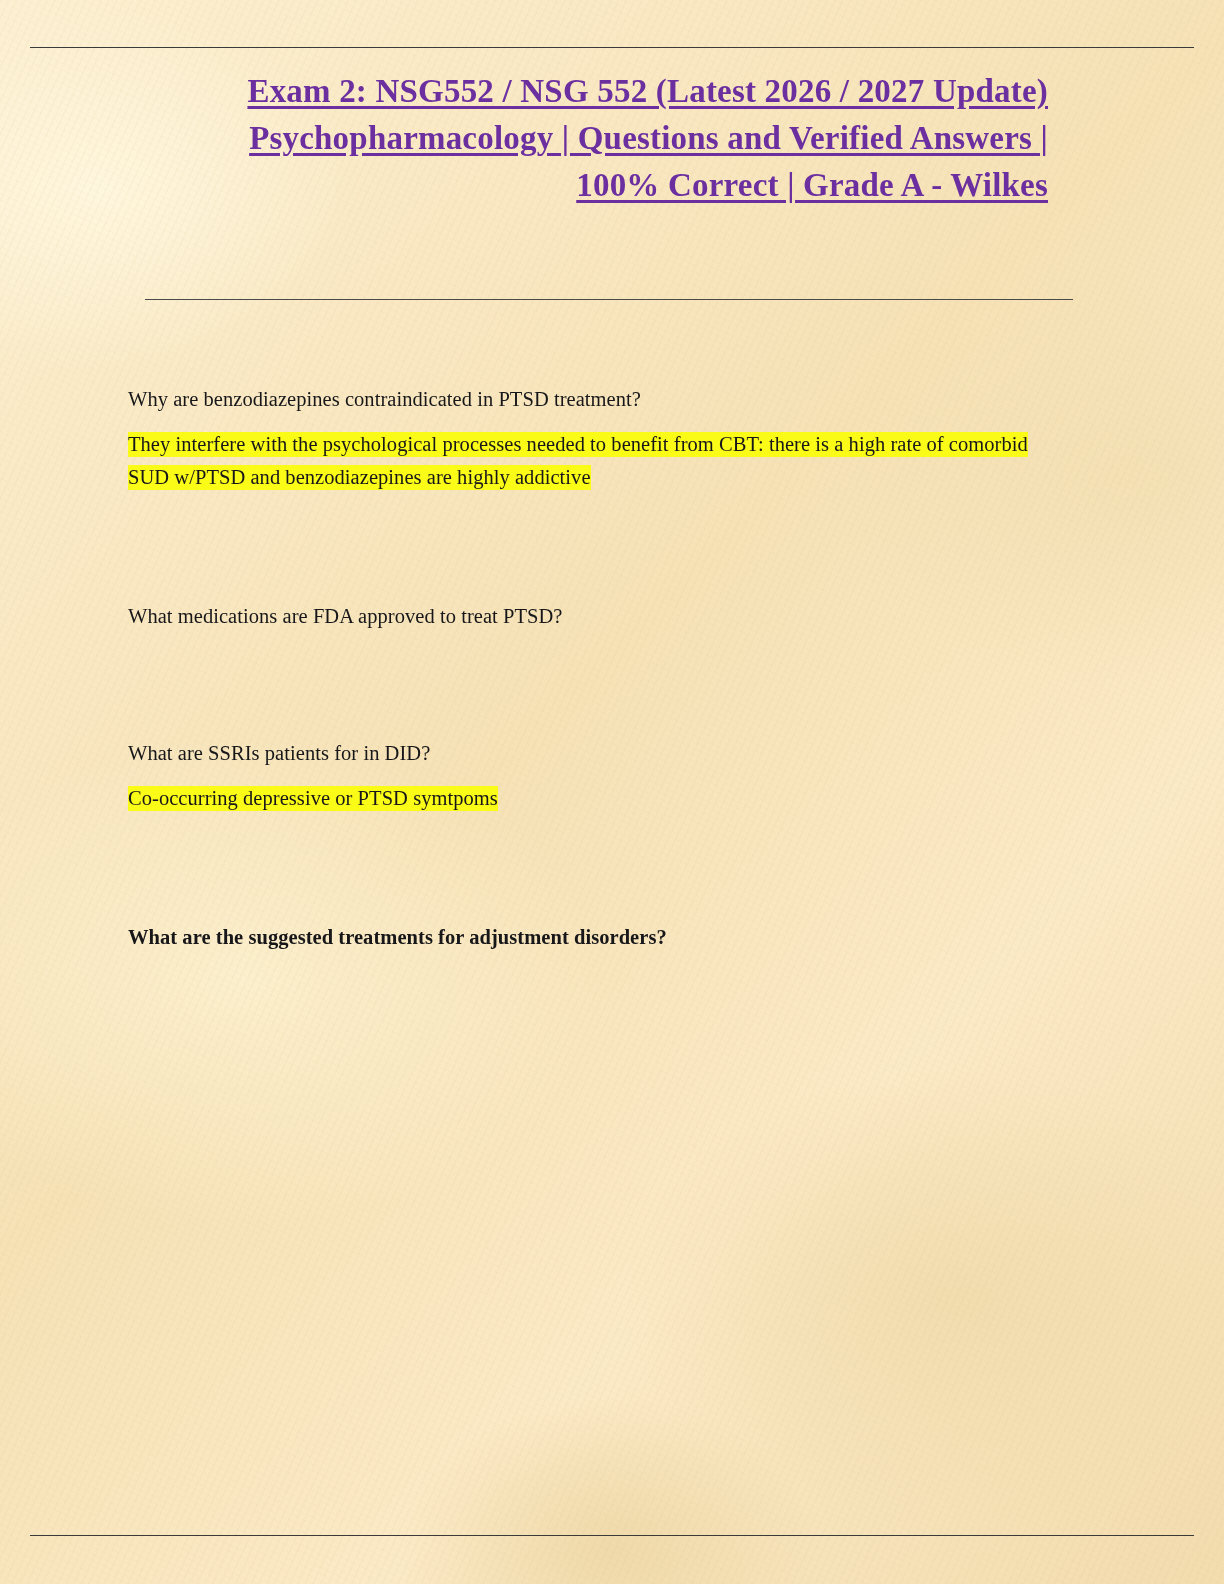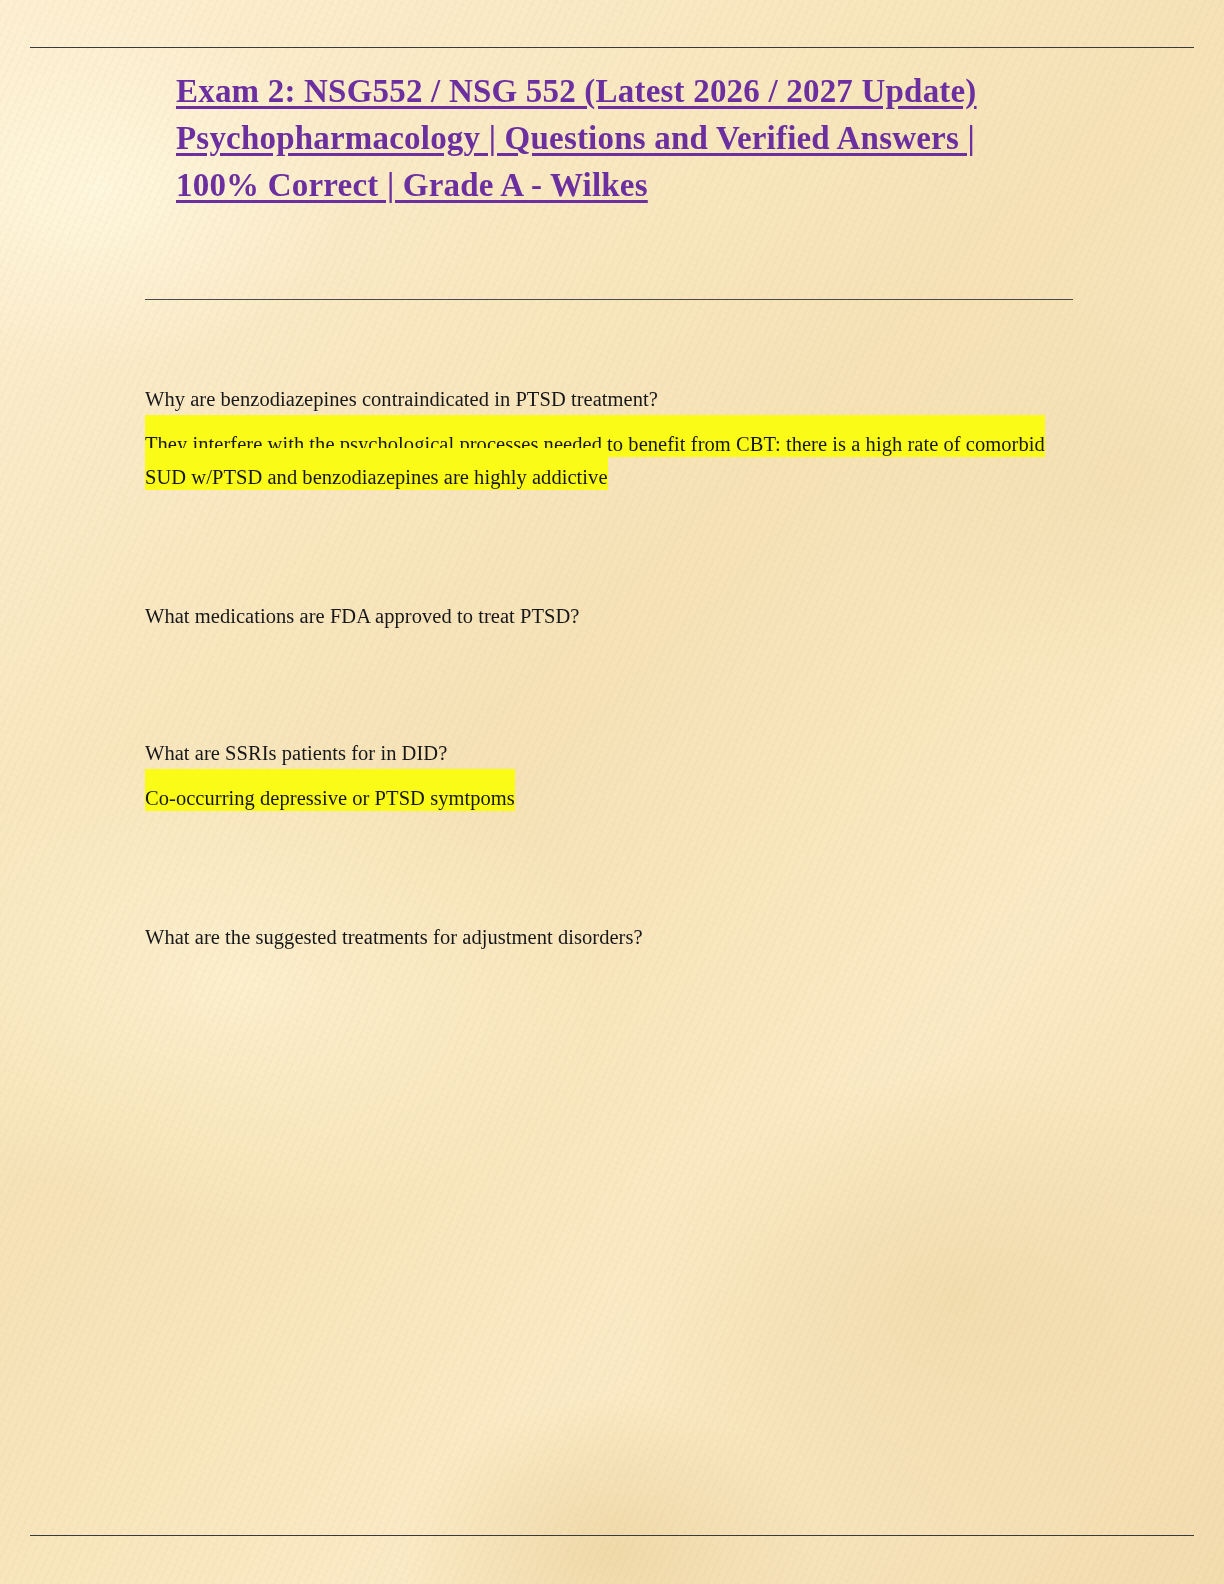--- a/index.html
+++ b/index.html
@@ -55,41 +55,41 @@
     left: 30px;
     right: 30px;
     bottom: 48px;
     border-top: 1px solid #3a3a3a;
   }
   .doc-title {
     position: absolute;
     top: 68px;
     left: 176px;
     width: 872px;
-    text-align: left;
+    text-align: right;
     color: #6b2fa0;
     text-decoration: underline;
     text-decoration-color: #6b2fa0;
     text-underline-offset: 4px;
     font-weight: bold;
     font-size: 33px;
     line-height: 47px;
     letter-spacing: 0.2px;
   }
   .title-rule {
     position: absolute;
     top: 299px;
     left: 145px;
     width: 928px;
     border-top: 1px solid #4a4a4a;
   }
   .qa-list {
     position: absolute;
     top: 385px;
-    left: 145px;
+    left: 128px;
     width: 930px;
   }
   .qa-block {
     margin-bottom: 108px;
   }
   .question {
     font-size: 20.5px;
     color: #17171a;
     line-height: 29px;
     margin-bottom: 14px;
@@ -98,27 +98,28 @@
   .answer {
     font-size: 20.5px;
     color: #17171a;
     line-height: 33px;
     letter-spacing: 0.05px;
   }
   .answer > span {
     background: #fbfb18;
     box-decoration-break: clone;
     -webkit-box-decoration-break: clone;
-    padding: 18px 0 2px 0;
+    padding: 1px 0 2px 0;
   }
   .answer.wide > span {
     
   }
   .last-question {
     margin-bottom: 0;
+    font-weight: bold;
   }
 </style>
 </head>
 <body>
 
 <div class="page"></div>
 
 <div class="content">
 
   <div class="rule-top"></div>

